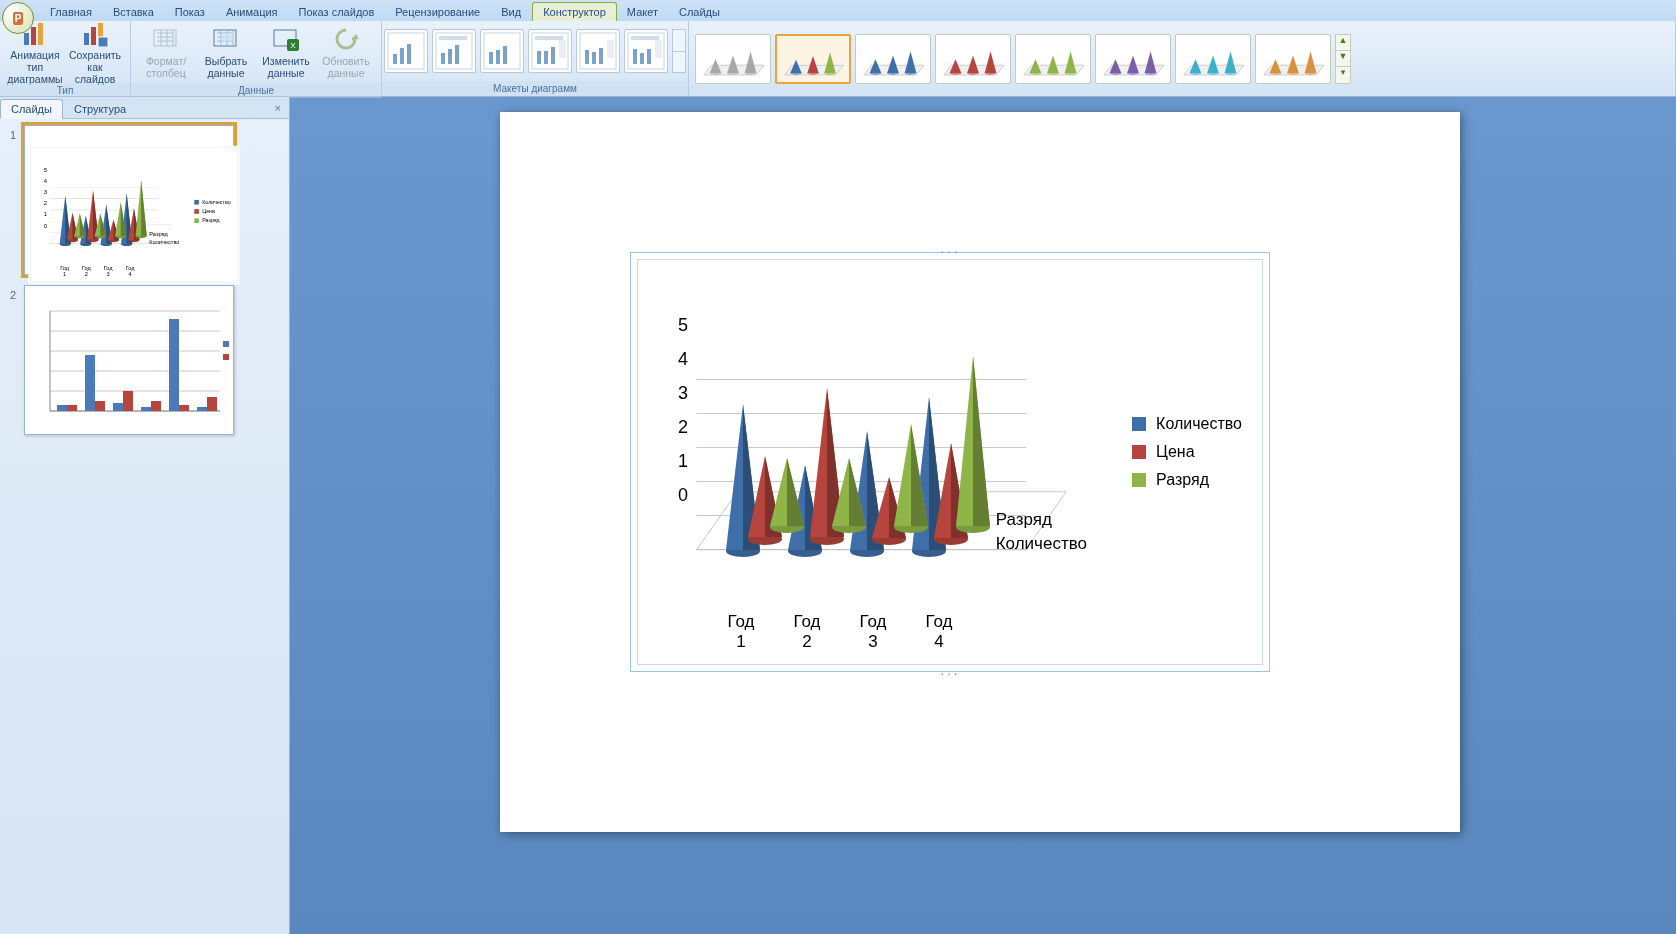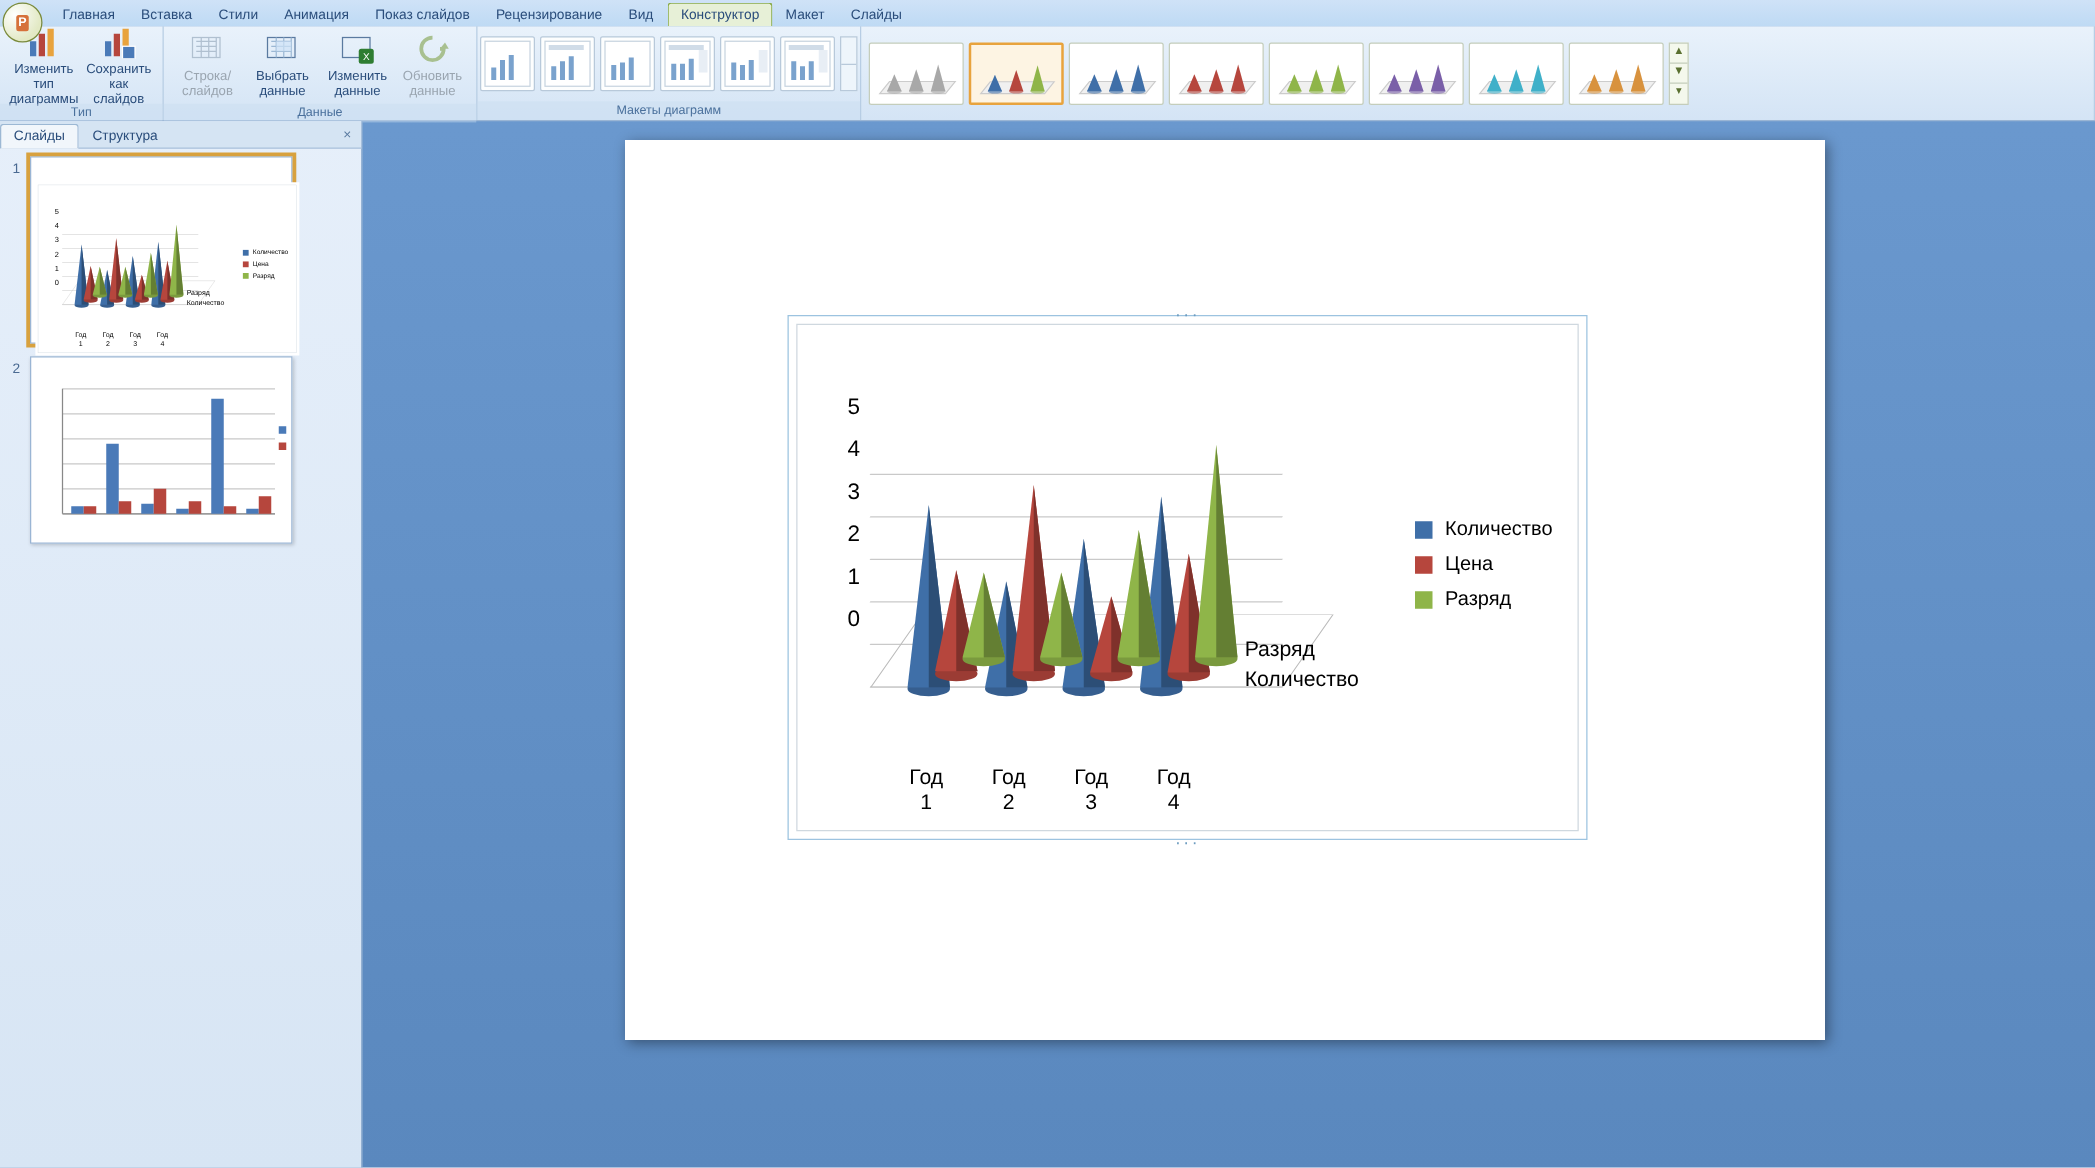--- a/index.html
+++ b/index.html
@@ -78,21 +78,21 @@
 </head>
 <body>
 
 <div class="office-btn">
     <span>P</span>
   </div>
 
 <div class="tabstrip">
   <div class="tab">Главная</div>
   <div class="tab">Вставка</div>
-  <div class="tab">Стили</div>
+  <div class="tab">Показ</div>
   <div class="tab">Анимация</div>
   <div class="tab">Показ слайдов</div>
   <div class="tab">Рецензирование</div>
   <div class="tab">Вид</div>
   <div class="tab active context">Конструктор</div>
   <div class="tab context">Макет</div>
   <div class="tab context">Слайды</div>
 </div>
 
 <div class="ribbon">
@@ -100,21 +100,21 @@
   <div class="group">
     <div class="group-body">
       <div class="rbtn">
         <div class="icn">
           <svg viewBox="0 0 30 28">
               <rect x="4" y="14" width="5" height="12" fill="#4a7ab8"></rect>
               <rect x="11" y="8" width="5" height="18" fill="#b6463d"></rect>
               <rect x="18" y="4" width="5" height="22" fill="#e8a33d"></rect>
             </svg>
         </div>
-        <span>Изменить тип</span>
+        <span>Анимация тип</span>
         <span>диаграммы</span>
       </div>
       <div class="rbtn">
         <div class="icn">
           <svg viewBox="0 0 30 28">
               <rect x="4" y="14" width="5" height="12" fill="#4a7ab8"></rect>
               <rect x="11" y="8" width="5" height="18" fill="#b6463d"></rect>
               <rect x="18" y="4" width="5" height="22" fill="#e8a33d"></rect>
               <rect x="18" y="18" width="10" height="10" fill="#4a7ab8" stroke="#fff"></rect>
             </svg>
@@ -128,21 +128,21 @@
 
   <div class="group">
     <div class="group-body">
       <div class="rbtn disabled">
         <div class="icn">
           <svg viewBox="0 0 30 28">
               <rect x="3" y="5" width="22" height="16" fill="none" stroke="#b0c0d0"></rect>
               <path d="M6 8h16M6 12h16M6 16h16M10 5v16M16 5v16M22 5v16" stroke="#b0c0d0"></path>
             </svg>
         </div>
-        <span>Строка/слайдов</span>
+        <span>Формат/столбец</span>
       </div>
       <div class="rbtn">
         <div class="icn">
           <svg viewBox="0 0 30 28">
               <rect x="3" y="5" width="22" height="16" fill="none" stroke="#5a7aa0"></rect>
               <path d="M6 8h16M6 12h16M6 16h16M10 5v16M16 5v16M22 5v16" stroke="#9cb8d4"></path>
               <rect x="10" y="8" width="12" height="8" fill="#cfe2f7" opacity="0.7"></rect>
             </svg>
         </div>
         <span>Выбрать</span>

